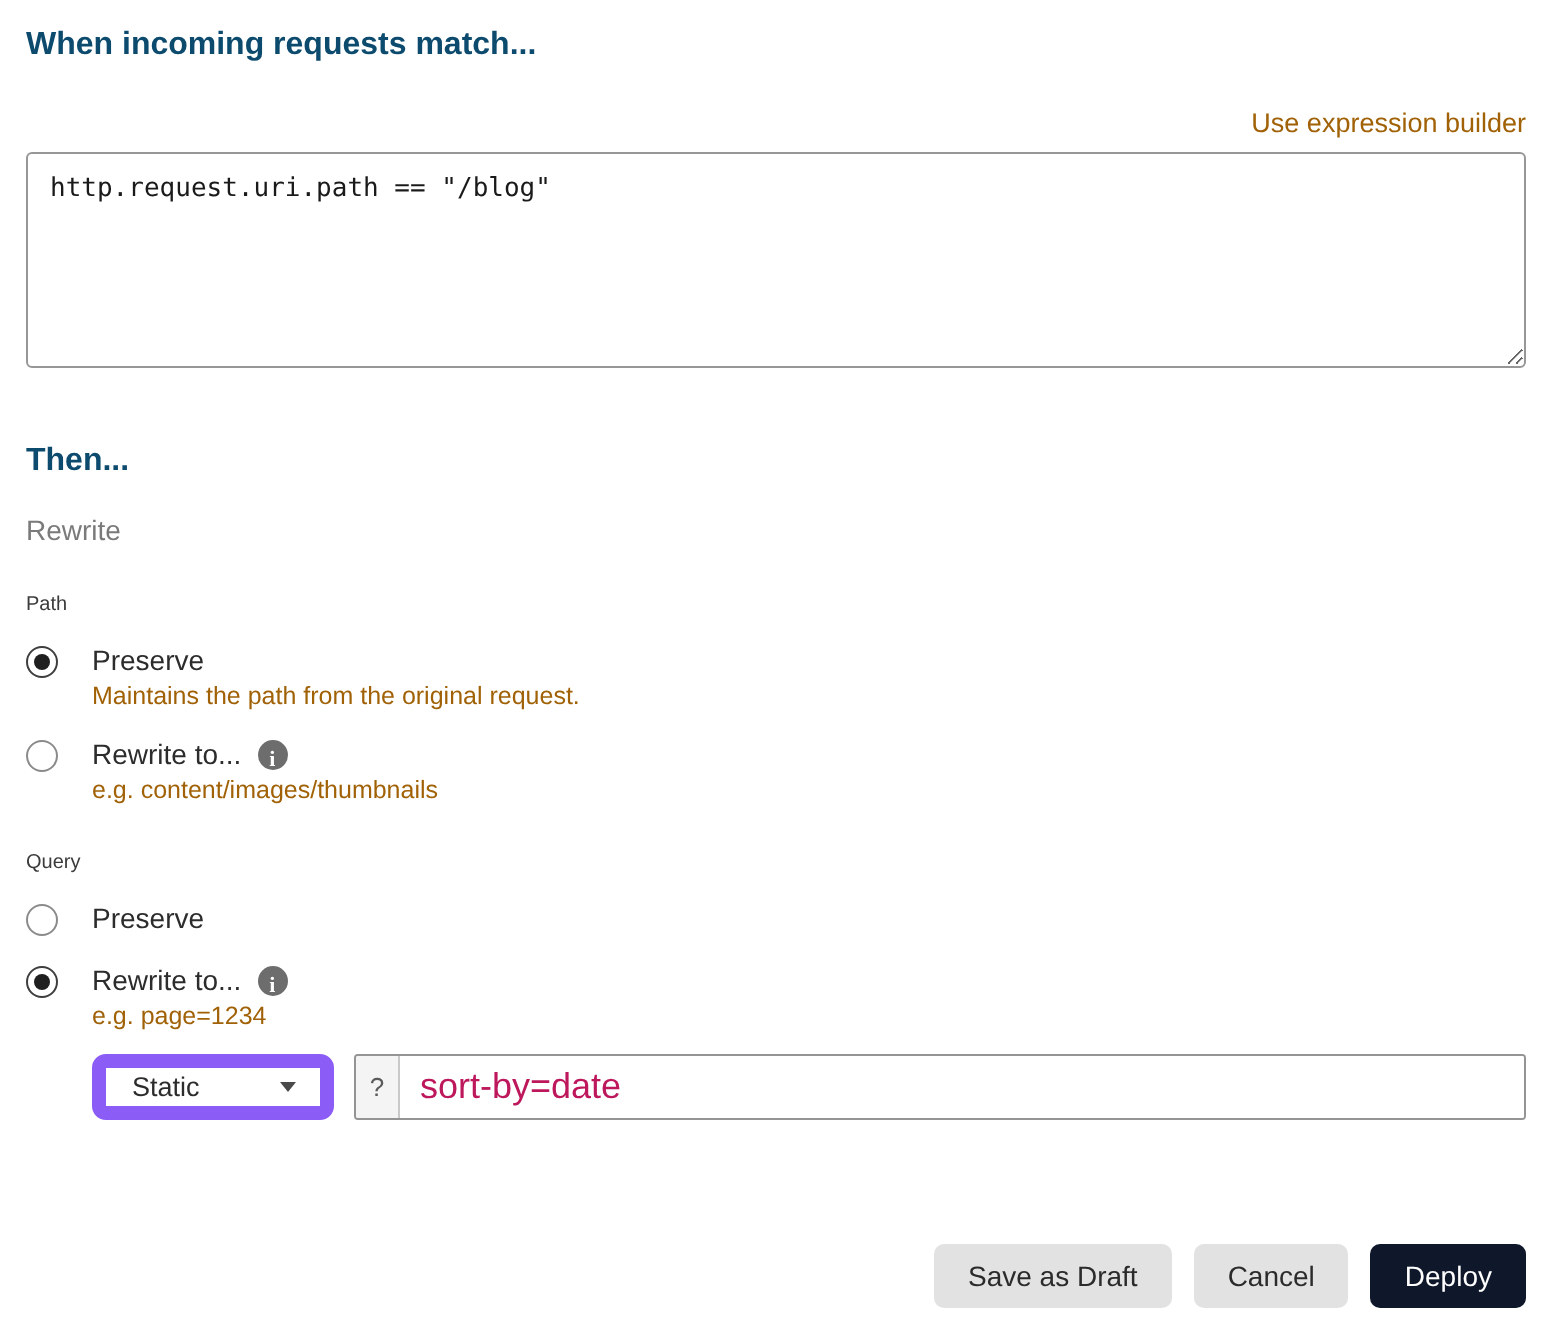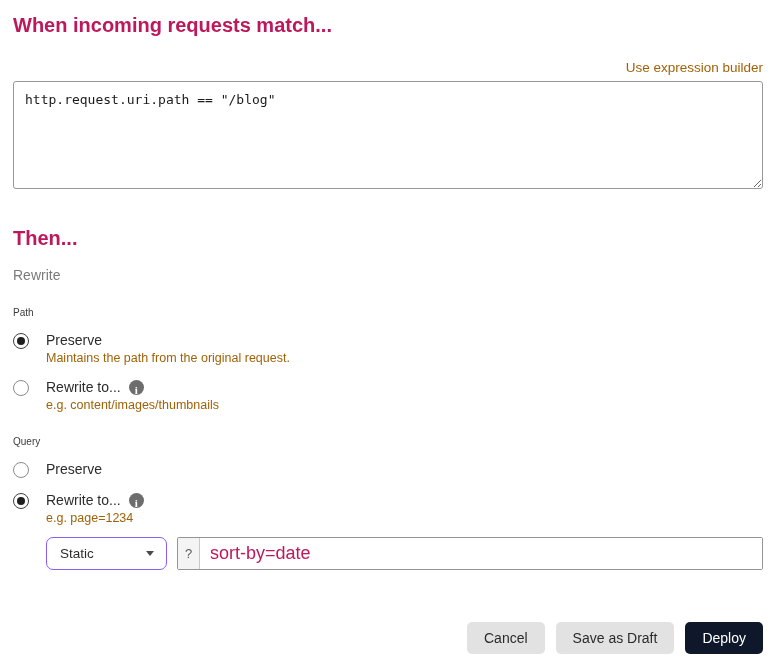--- a/index.html
+++ b/index.html
@@ -7,23 +7,23 @@
   body {
     width: 778px;
     height: 671px;
     font-family: "Liberation Sans", sans-serif;
     color: #2e2e2e;
     position: relative;
   }
   .container { padding: 14px 15px 0 13px; }
 
   .section-heading {
-    font-size: 20px;
+    font-size: 16px;
     font-weight: bold;
-    color: #be185d;
+    color: #0c4a6e;
   }
 
   .builder-link-row {
     text-align: right;
     margin-top: 21px;
   }
   .builder-link {
     font-size: 13.5px;
     color: #a16207;
     text-decoration: none;
@@ -122,21 +122,21 @@
   .rewrite-controls {
     display: flex;
     align-items: stretch;
     gap: 10px;
     margin: 12px 0 0 33px;
     height: 33px;
   }
   .type-dropdown {
     flex: none;
     width: 121px;
-    border: 1px solid #8b5cf6;
+    border: 7px solid #8b5cf6;
     border-radius: 7px;
     background: #fff;
     display: flex;
     align-items: center;
     justify-content: space-between;
     padding: 0 12px 0 13px;
     cursor: pointer;
     text-align: right;
   }
   .type-dropdown-value { font-size: 13.5px; color: #2c2c2c; }
@@ -272,16 +272,16 @@
     </div>
     <div class="value-input-group">
       <span class="prefix-cell">?</span>
       <input class="value-input" type="text" value="sort-by=date" style="">
     </div>
   </div>
 
 </div>
 
 <div class="footer">
+  <button class="btn btn-secondary">Save as Draft</button>
   <button class="btn btn-secondary">Cancel</button>
-  <button class="btn btn-secondary">Save as Draft</button>
   <button class="btn btn-primary">Deploy</button>
 </div>
 
 </body></html>

